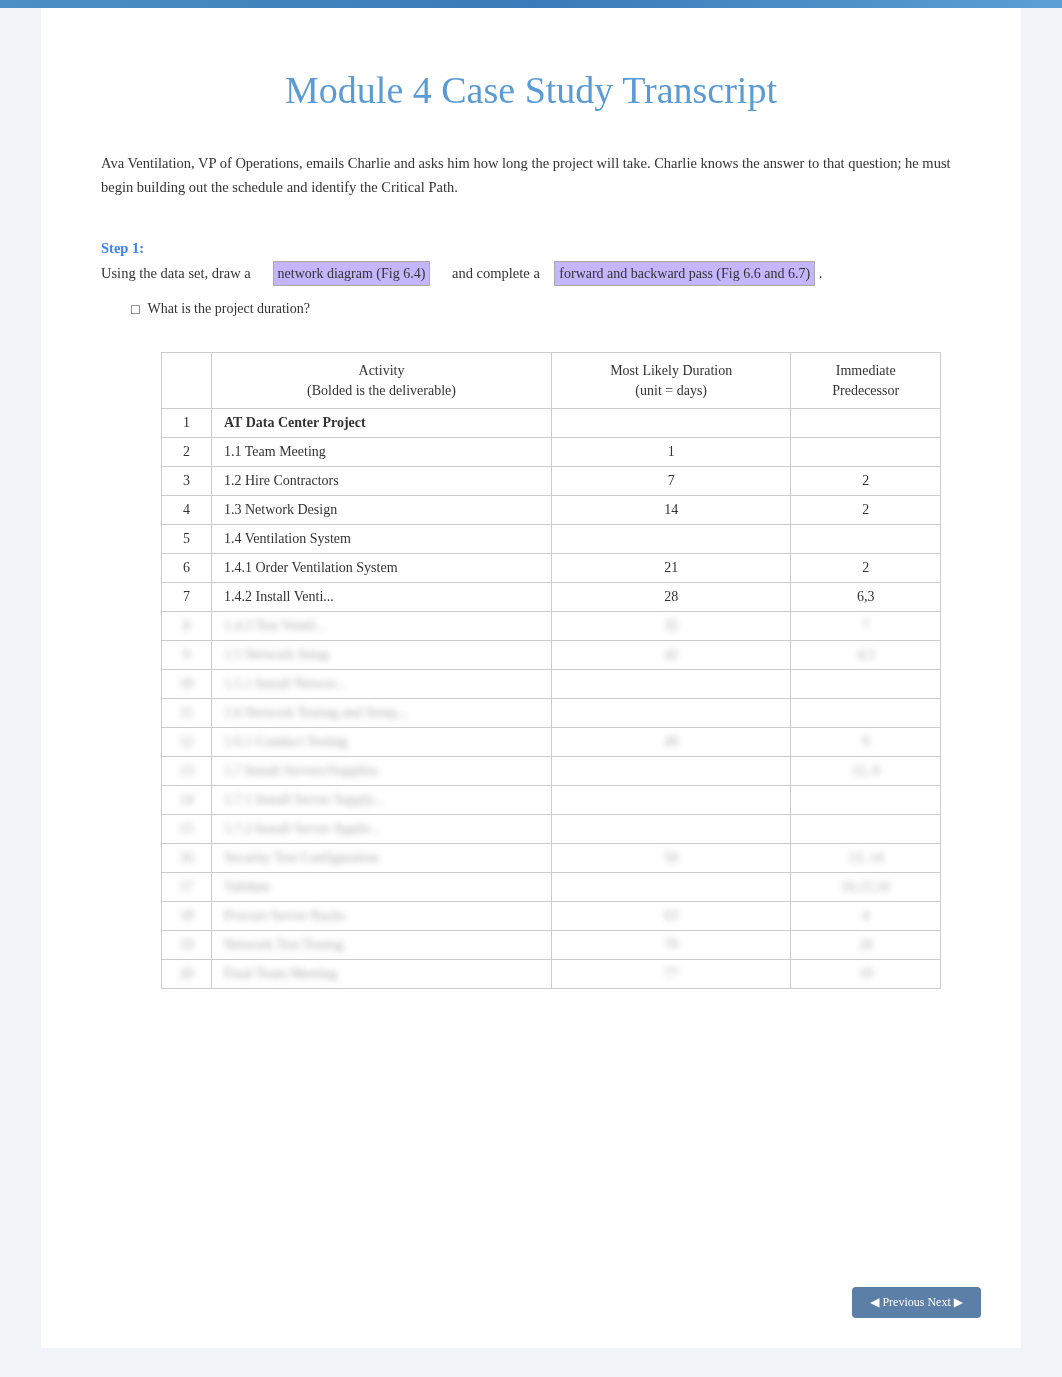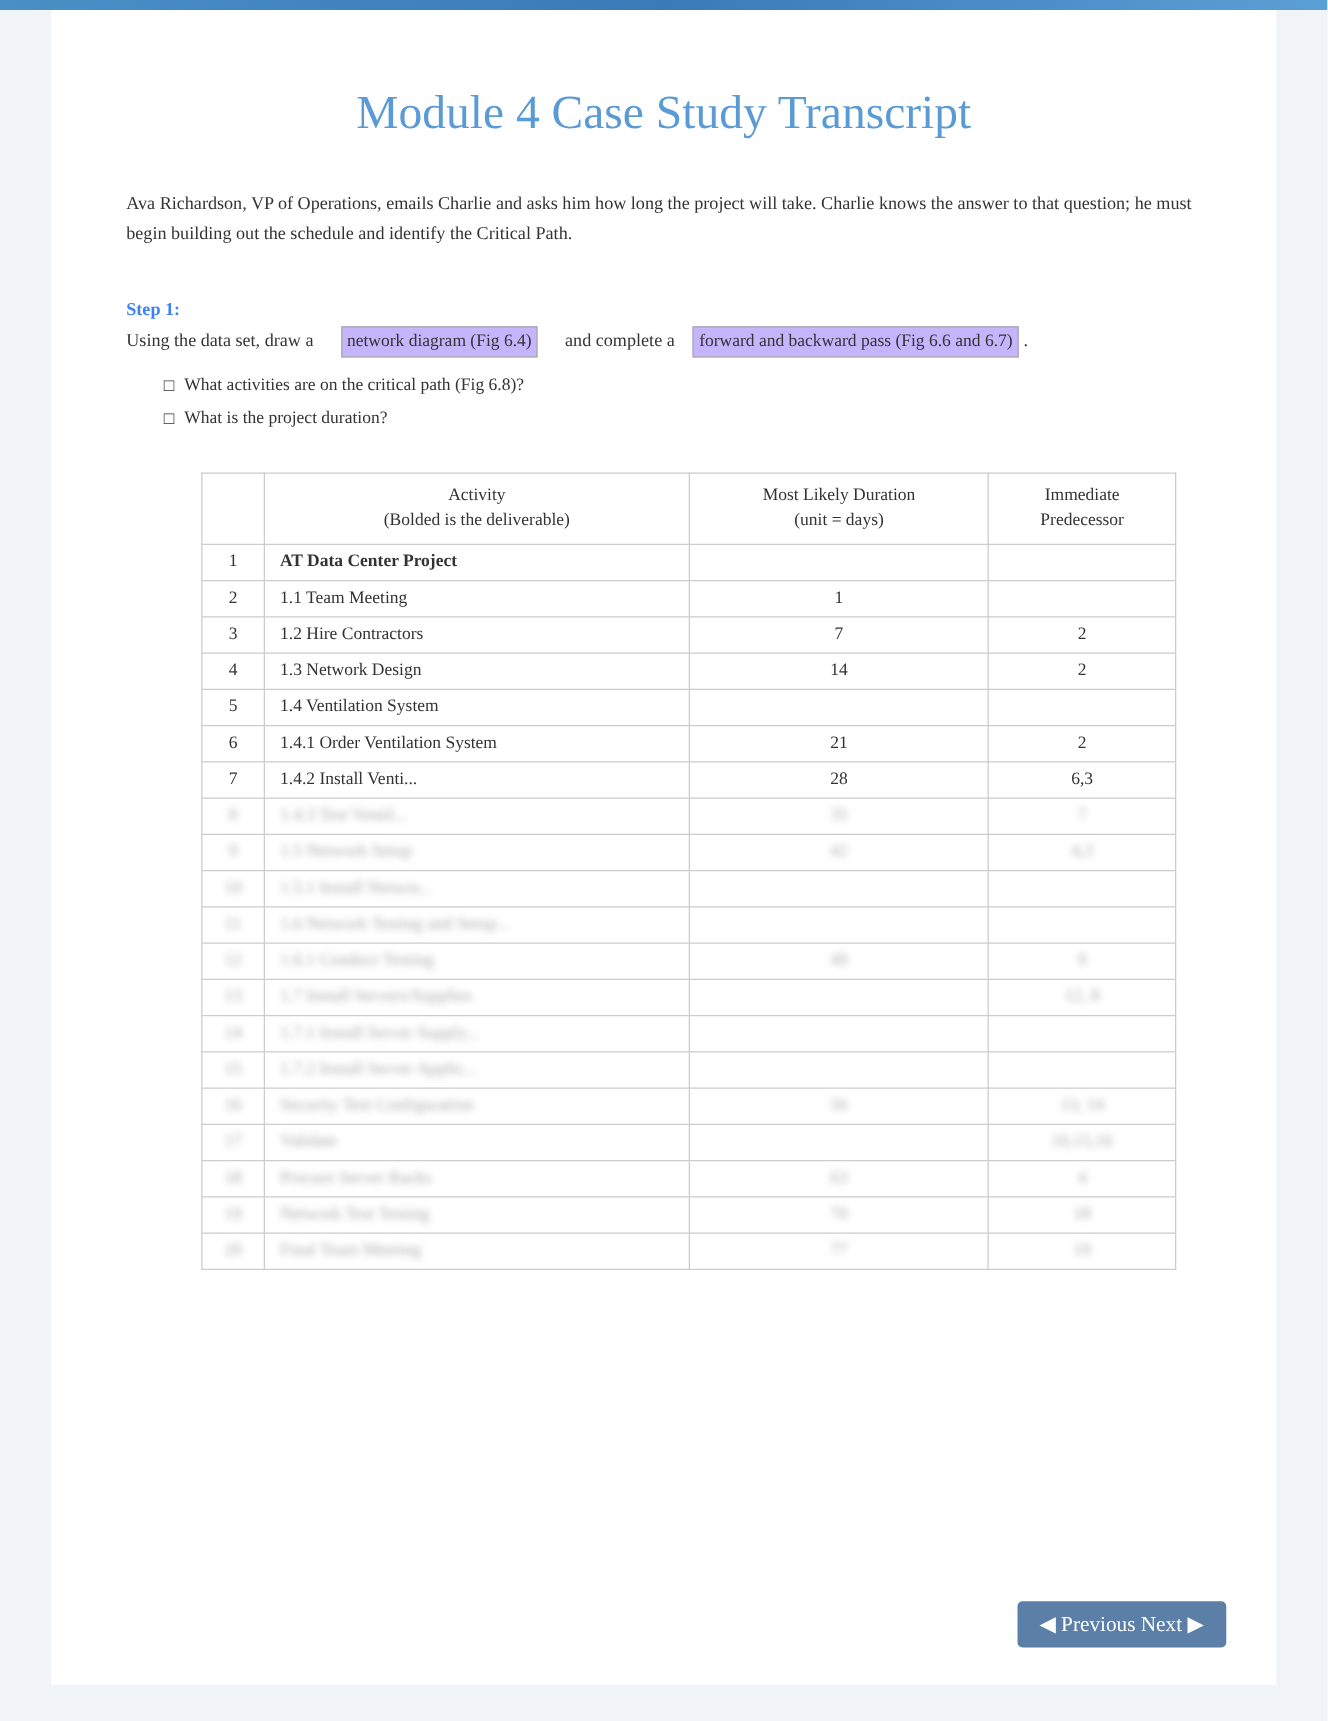--- a/index.html
+++ b/index.html
@@ -141,55 +141,52 @@
     }
 
     .bottom-button {
       position: absolute;
       bottom: 30px;
       right: 40px;
       background: #5b7fa6;
       color: #fff;
       padding: 8px 18px;
       border-radius: 4px;
-      font-size: 17px;
+      font-size: 12px;
       cursor: pointer;
       display: flex;
       align-items: center;
       gap: 6px;
     }
   </style>
 </head>
 <body>
 
 <div class="top-bar"></div>
 
 <div class="page-wrapper">
 
   <h1 class="page-title">Module 4 Case Study Transcript</h1>
 
-  <p class="intro-text">Ava Richardson, VP of Operations, emails Charlie and asks him how long the project will take. Charlie knows the answer to that question; he must begin building out the schedule and identify the Critical Path.</p>
+  <p class="intro-text">Ava Ventilation, VP of Operations, emails Charlie and asks him how long the project will take. Charlie knows the answer to that question; he must begin building out the schedule and identify the Critical Path.</p>
 
   <div class="step-section">
     <div class="step-label">Step 1:</div>
     <div class="step-description">
       <span>Using the data set, draw a</span>
       &nbsp;&nbsp;&nbsp;&nbsp;
       <span class="highlight-box">network diagram (Fig 6.4)</span>
       &nbsp;&nbsp;&nbsp;&nbsp;
       <span>and complete a</span>
       &nbsp;&nbsp;
       <span class="highlight-box">forward and backward pass (Fig 6.6 and 6.7)</span>
       <span>.</span>
     </div>
     <ul class="bullet-list">
       <li>
-          <span>What activities are on the    critical path (Fig 6.8)?</span>
-        </li>
-      <li>
           <span>What is the  project duration?</span>
         </li>
     </ul>
   </div>
 
 
   <div class="table-container">
     <table>
       <thead>
         <tr>

